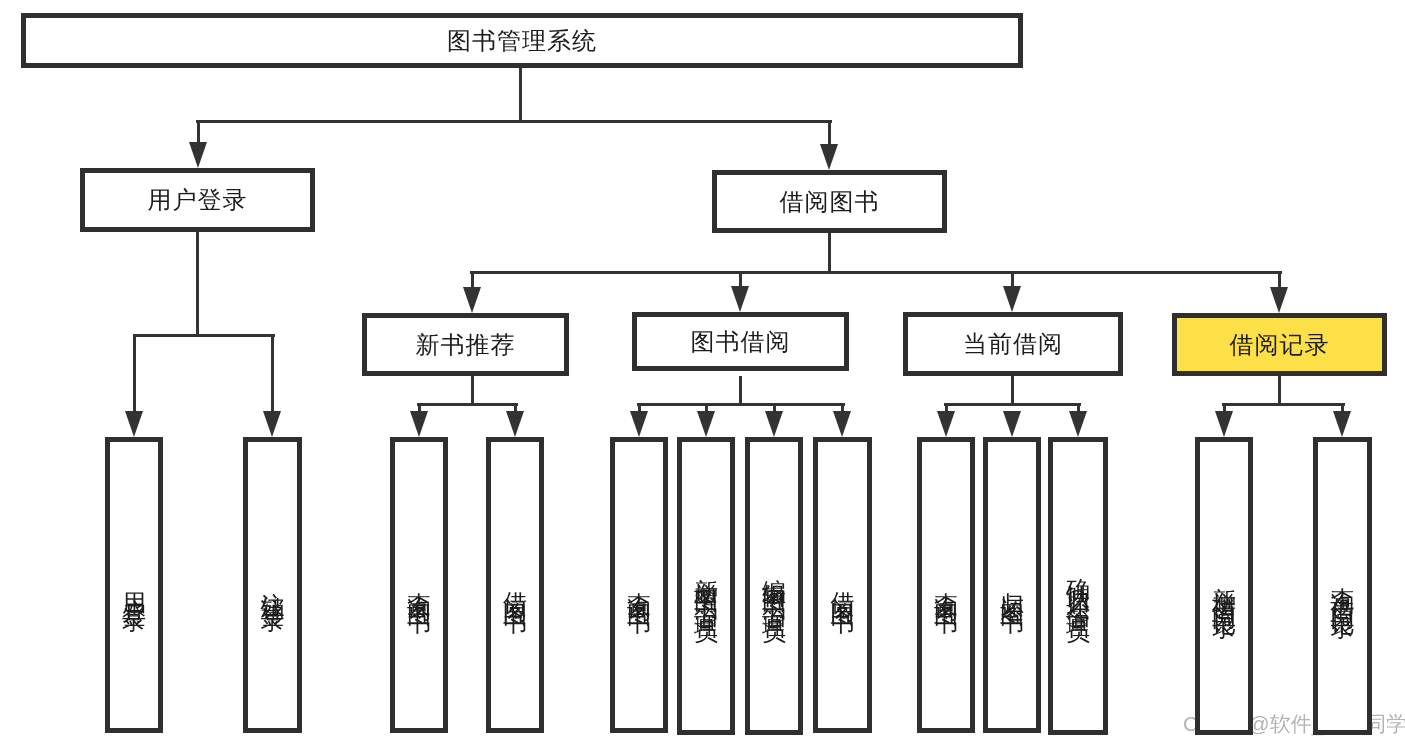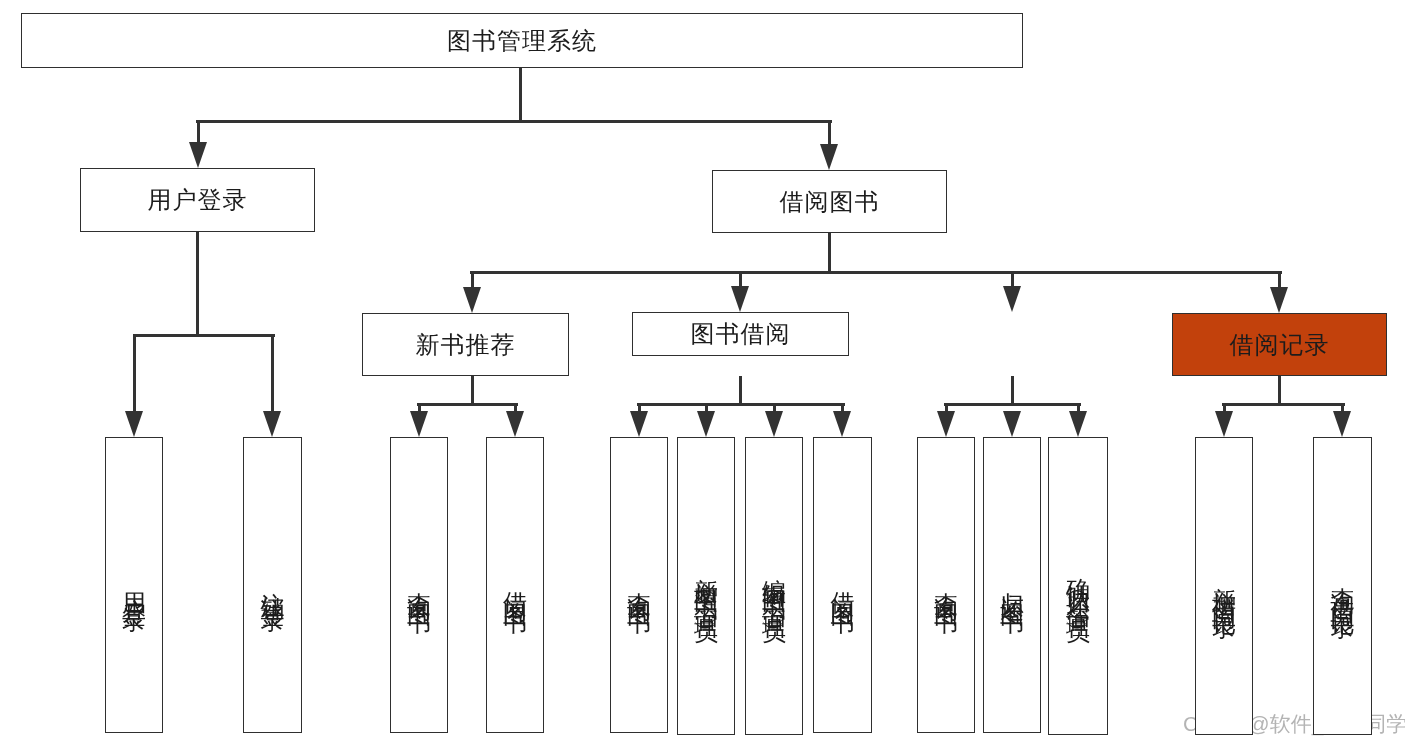--- a/index.html
+++ b/index.html
@@ -8,21 +8,21 @@
     position: relative;
     width: 1405px;
     height: 747px;
     background: #ffffff;
     overflow: hidden;
   }
   .node {
     position: absolute;
     box-sizing: border-box;
     background: #ffffff;
-    border: 1px solid #7f1d1d;
+    border: 5px solid #7f1d1d;
     display: flex;
     align-items: center;
     justify-content: center;
     color: #1c1c1c;
   }
   .node.h span {
     font-size: 24px;
     letter-spacing: 1px;
     white-space: nowrap;
   }
@@ -112,24 +112,27 @@
     </div>
     <div class="node h" style="left: 80px; top: 168px; width: 235px; height: 64px; border-color: rgb(47, 47, 47); background: rgb(255, 255, 255); color: rgb(28, 28, 28);">
       <span>用户登录</span>
     </div>
     <div class="node h" style="left: 712px; top: 170px; width: 235px; height: 63px; border-color: rgb(47, 47, 47); background: rgb(255, 255, 255); color: rgb(28, 28, 28);">
       <span>借阅图书</span>
     </div>
     <div class="node h" style="left: 362px; top: 313px; width: 207px; height: 63px; border-color: rgb(47, 47, 47); background: rgb(255, 255, 255); color: rgb(28, 28, 28);">
       <span>新书推荐</span>
     </div>
-    <div class="node h" style="left: 632px; top: 312px; width: 217px; height: 44px; border-color: rgb(47, 47, 47); background: rgb(255, 255, 255); color: rgb(28, 28, 28);">
+    <div class="node h" style="left: 632px; top: 312px; width: 217px; height: 59px; border-color: rgb(47, 47, 47); background: rgb(255, 255, 255); color: rgb(28, 28, 28);">
       <span>图书借阅</span>
     </div>
-    <div class="node h" style="left: 1172px; top: 313px; width: 215px; height: 63px; border-color: rgb(47, 47, 47); background: #c2410c; color: rgb(28, 28, 28);">
+    <div class="node h" style="left: 903px; top: 312px; width: 220px; height: 64px; border-color: rgb(47, 47, 47); background: rgb(255, 255, 255); color: rgb(28, 28, 28);">
+      <span>当前借阅</span>
+    </div>
+    <div class="node h" style="left: 1172px; top: 313px; width: 215px; height: 63px; border-color: rgb(47, 47, 47); background: #fde047; color: rgb(28, 28, 28);">
       <span>借阅记录</span>
     </div>
     <div class="node v" style="left: 105px; top: 437px; width: 58px; height: 296px; border-color: rgb(47, 47, 47); background: rgb(255, 255, 255); color: rgb(28, 28, 28);">
       <span>用户登录</span>
     </div>
     <div class="node v" style="left: 243px; top: 437px; width: 59px; height: 296px; border-color: rgb(47, 47, 47); background: rgb(255, 255, 255); color: rgb(28, 28, 28);">
       <span>注销登录</span>
     </div>
     <div class="node v" style="left: 390px; top: 437px; width: 58px; height: 296px; border-color: rgb(47, 47, 47); background: rgb(255, 255, 255); color: rgb(28, 28, 28);">
       <span>查询图书</span>

